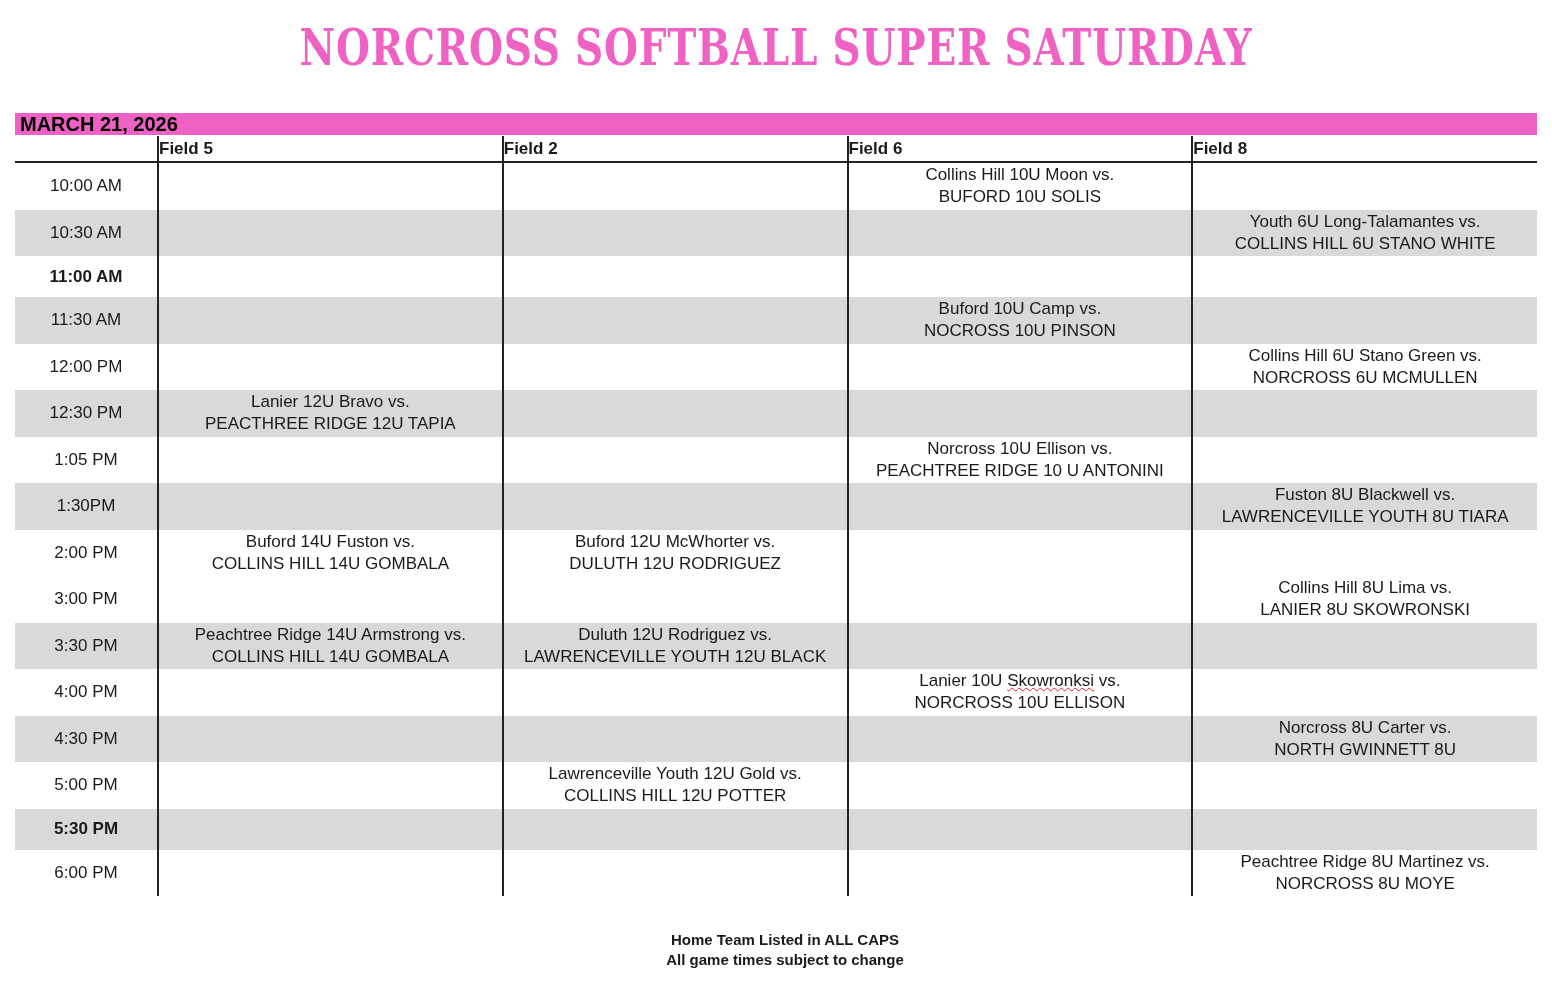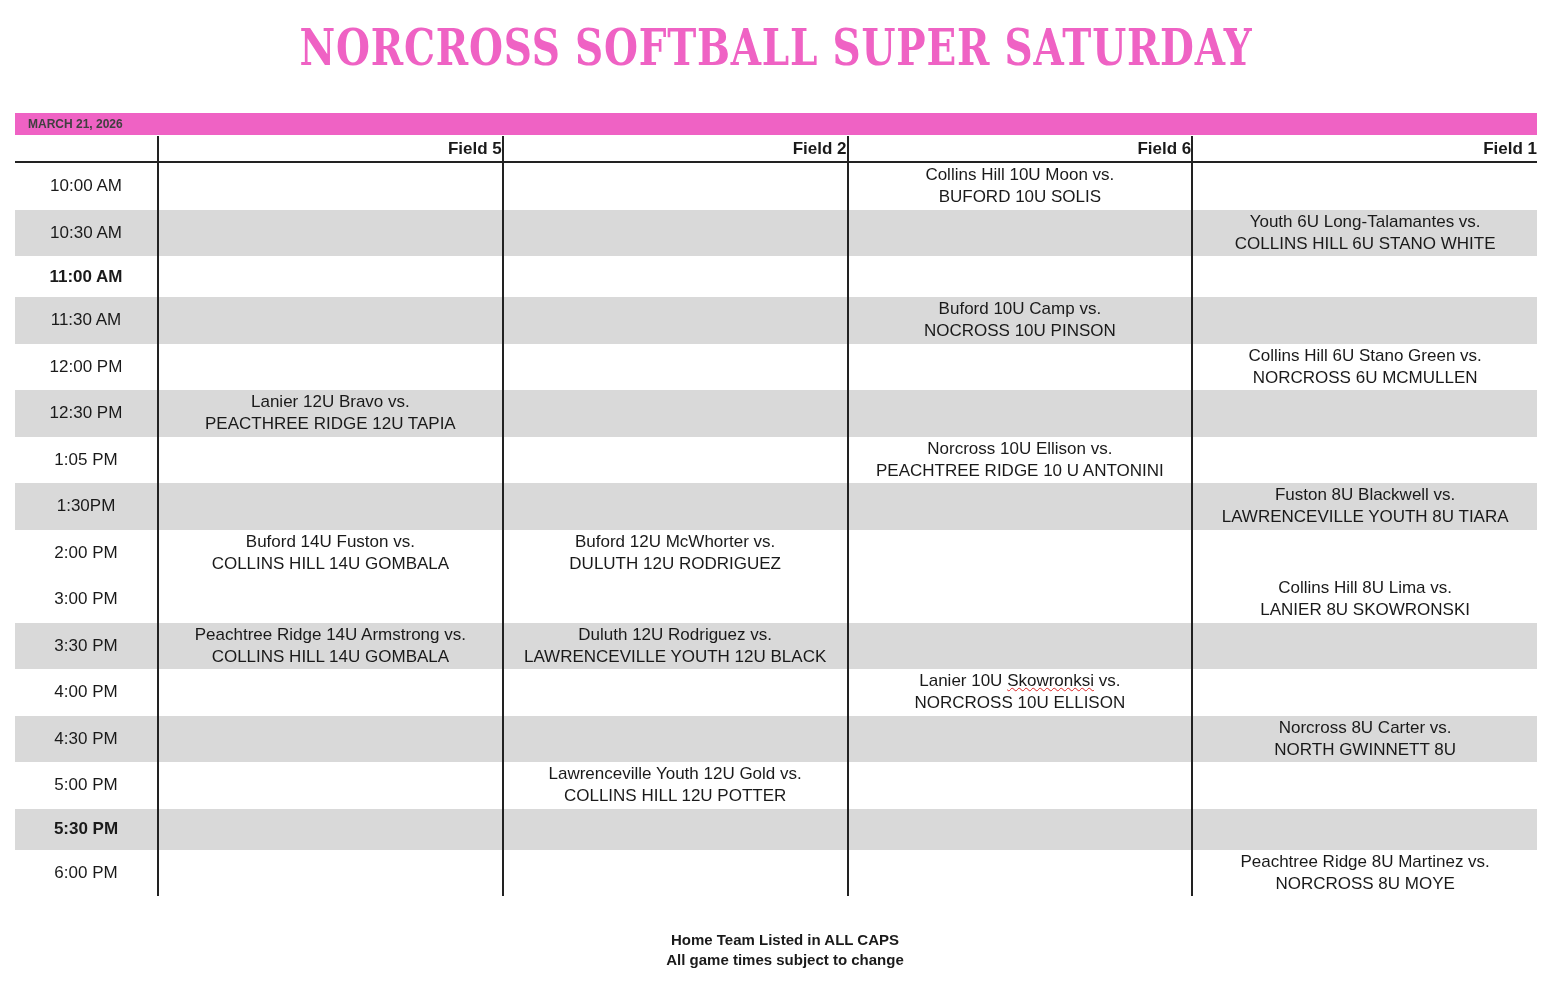--- a/index.html
+++ b/index.html
@@ -2,25 +2,25 @@
 <html><head>
 <meta charset="utf-8">
 <style>
   html, body { margin: 0; padding: 0; background: #ffffff; }
   body { width: 1552px; height: 986px; position: relative; overflow: hidden;
          font-family: "Liberation Sans", sans-serif; color: #1a1a1a; }
   .title { position: absolute; left: 0; top: 18px; width: 1552px; text-align: center;
            font-family: "DejaVu Serif", serif; font-weight: bold; font-size: 50px;
            color: #ef62c4; letter-spacing: 1px; transform: scaleX(0.78); transform-origin: center; }
   .datebar { position: absolute; left: 15px; top: 113px; width: 1522px; height: 22px;
-             background: #ef62c4; color: #404040; font-weight: bold; font-size: 12px;
-             line-height: 23px; padding-left: 13px; box-sizing: border-box; }
+             background: #ef62c4; color: #000000; font-weight: bold; font-size: 20px;
+             line-height: 23px; padding-left: 5px; box-sizing: border-box; }
   table.sched { position: absolute; left: 15px; top: 136px; width: 1522px;
                 border-collapse: collapse; table-layout: fixed; }
-  table.sched th { height: 25px; font-size: 17px; font-weight: bold; text-align: right;
+  table.sched th { height: 25px; font-size: 17px; font-weight: bold; text-align: left;
                    border-bottom: 2px solid #222; padding: 0; }
   table.sched td { text-align: center; font-size: 17px; line-height: 22px; padding: 0; }
   col.c-time { width: 143px; }
   col.c-field { width: 344.75px; }
   .vline { border-left: 2px solid #222; }
   tr.shade td { background: #d9d9d9; }
   tr.h46 td { height: 46.5px; }
   tr.h23 td { height: 41px; font-weight: bold; }
   .time { font-size: 17px; }
   .game span { display: block; }
@@ -44,21 +44,21 @@
       <col class="c-field">
       <col class="c-field">
       <col class="c-field">
   </colgroup>
   <thead>
     <tr>
       <th></th>
       <th class="vline">Field 5</th>
       <th class="vline">Field 2</th>
       <th class="vline">Field 6</th>
-      <th class="vline">Field 1</th>
+      <th class="vline">Field 8</th>
     </tr>
   </thead>
   <tbody id="sched-body">
       <tr class="h46">
         <td class="time">10:00 AM</td>
         <td class="vline game"></td>
         <td class="vline game"></td>
         <td class="vline game">
           <span>Collins Hill 10U Moon vs.</span>
           <span>BUFORD 10U SOLIS</span>

